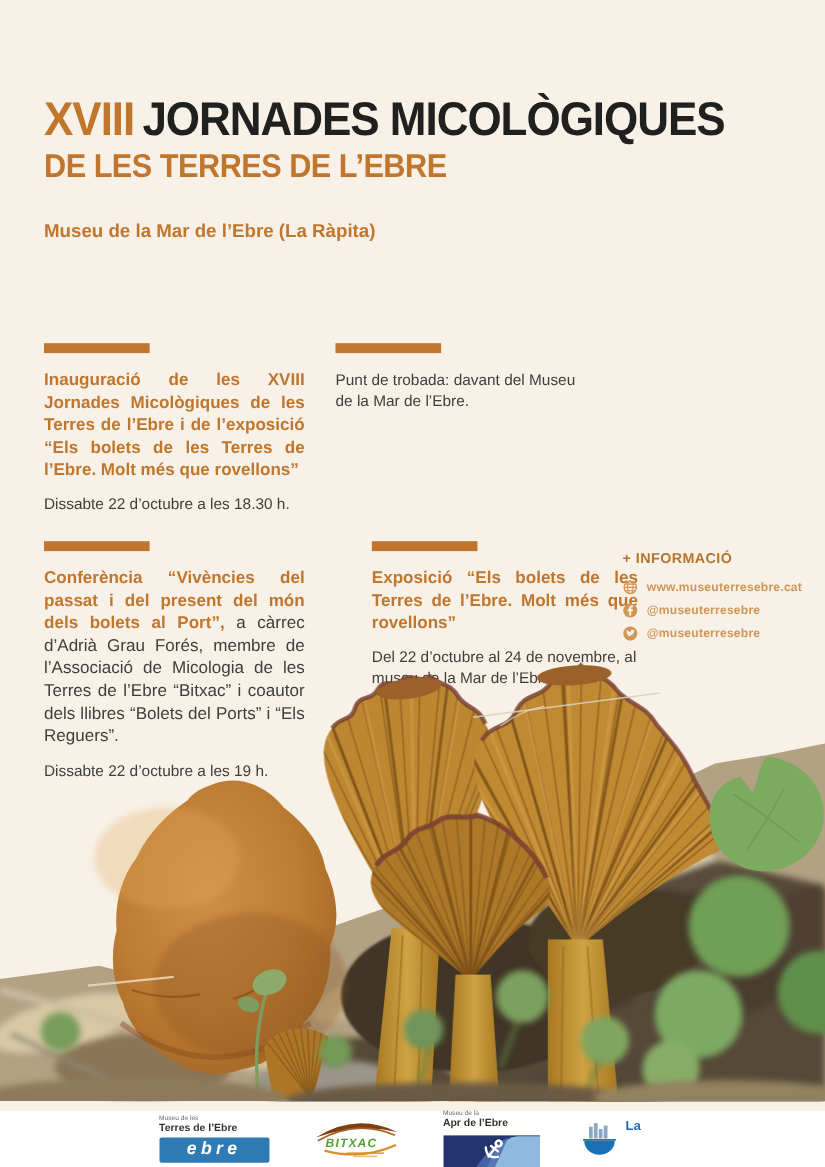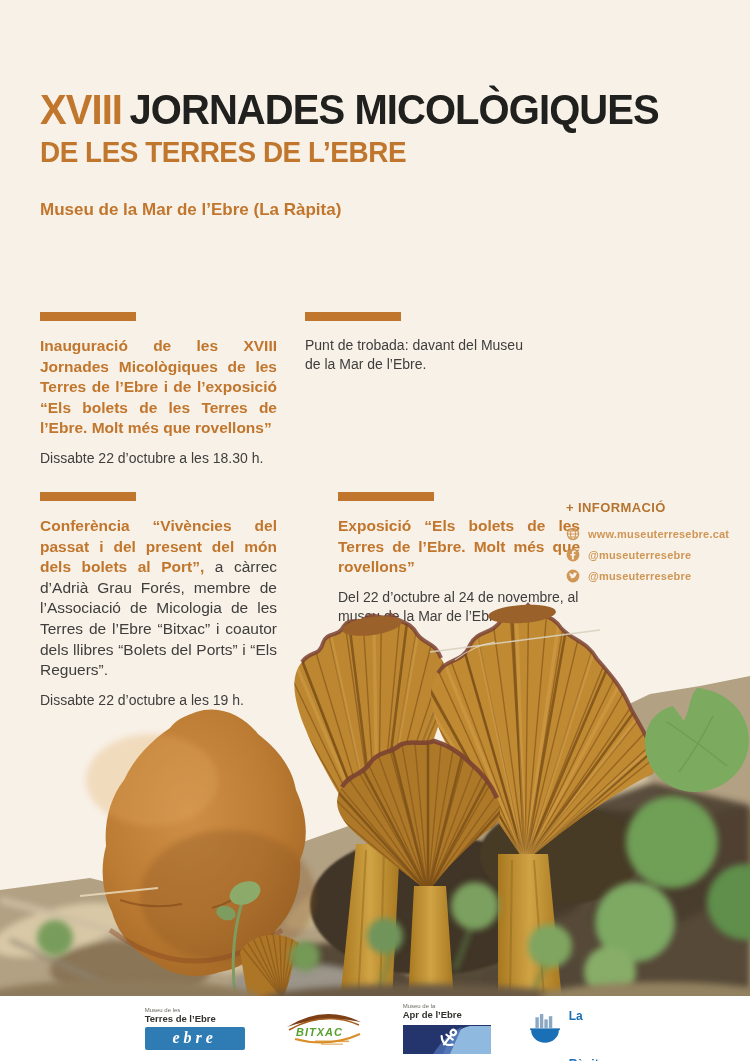--- a/index.html
+++ b/index.html
@@ -41,29 +41,29 @@
   .info-item{display:flex;align-items:center;gap:8px;margin-bottom:7px;}
   .info-item .txt{font-size:11px;color:#cf9655;letter-spacing:.2px;font-weight:bold;}
   .ico{width:14px;height:14px;flex:0 0 14px;display:block;}
   
   .photo{position:absolute;left:0;top:600px;width:750px;height:401px;display:block;}
   .gills line{stroke:#8a5a1d;stroke-width:1.4;opacity:.75;stroke-linecap:round;}
   .gills-deep line{stroke:#7a4f18;stroke-width:2.6;opacity:.8;stroke-linecap:round;}
   .gills-light line{stroke:#dcae55;stroke-width:3.4;opacity:.33;stroke-linecap:round;}
   
   .footer{
-    position:absolute;left:0;bottom:0;width:750px;height:65px;background:#ffffff;
+    position:absolute;left:0;bottom:0;width:750px;height:51px;background:#ffffff;
     display:flex;align-items:center;justify-content:center;gap:38px;
   }
   .logo{display:flex;flex-direction:column;justify-content:center;}
   .mte-l1{font-size:6px;color:#6b6b66;line-height:1.1;}
   .mte-l2{font-size:9.5px;font-weight:bold;color:#33322e;line-height:1.15;margin-bottom:2px;}
   .mte-box{
     width:100px;height:23px;background:#2f7cb5;border-radius:2px;
-    color:#fff;font-family:Liberation Serif, serif;font-style:italic;font-weight:bold;
+    color:#fff;font-family:Liberation Sans, sans-serif;font-style:italic;font-weight:bold;
     font-size:16px;line-height:21px;text-align:center;letter-spacing:4px;
   }
   .logo-bitxac{width:82px;height:44px;}
   .bitxac-t{font-family:"Liberation Sans",sans-serif;font-style:italic;font-weight:bold;font-size:11px;fill:#55a12d;letter-spacing:1px;}
   .mme-box{width:88px;height:29px;display:block;margin-top:2px;}
   .logo-rapita{flex-direction:row;align-items:center;gap:8px;}
   .rap-icon{width:32px;height:32px;}
   .rap-la{font-size:12px;font-weight:bold;color:#1a6fb5;line-height:1.12;margin-top:35px;}
   .rap-cult{font-size:9px;color:#46a6a2;margin-top:1px;}
 </style>

